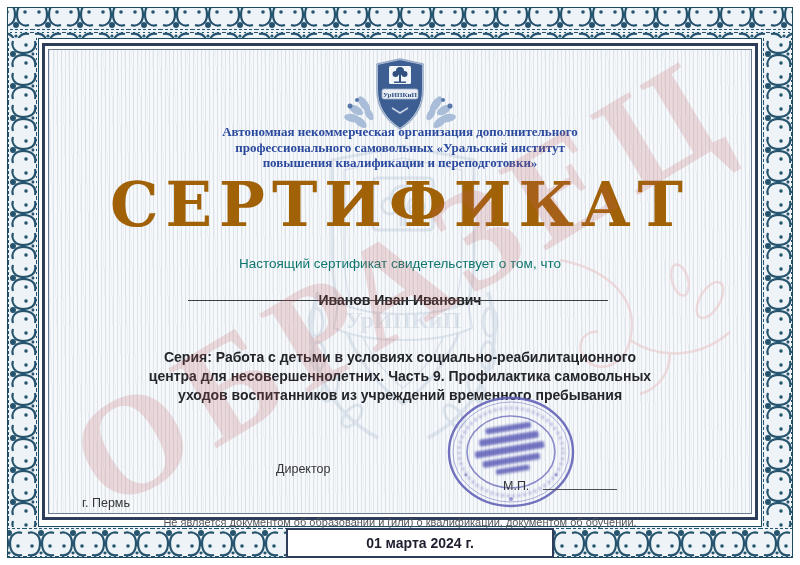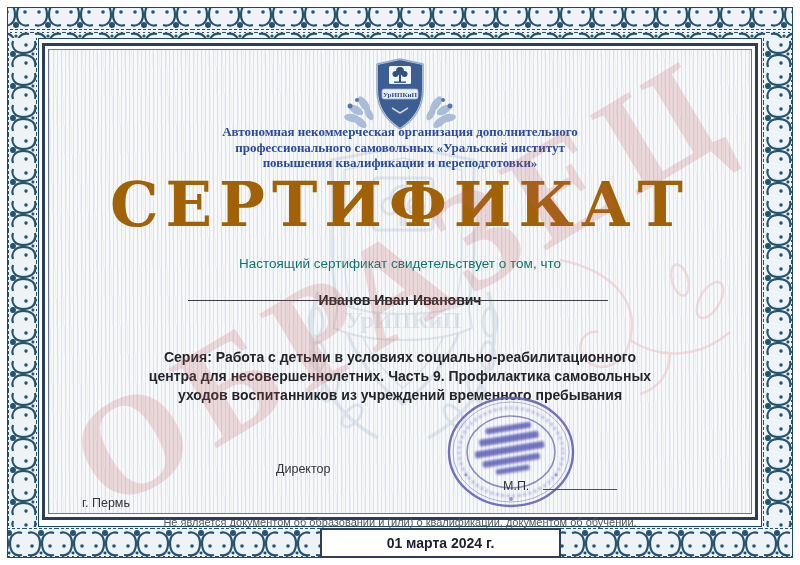--- a/index.html
+++ b/index.html
@@ -54,24 +54,24 @@
   .small-label { position:absolute; font-size:12.5px; color:#34353a; z-index:5; }
   .city { left:62px; top:496px;padding-left:20px; }
   .director { left:276px; top:462px; line-height:15.5px; }
   .director span { display:block; }
   .mp { left:503px; top:479px; z-index:7; }
   .sig-line { position:absolute; left:543px; top:489px; width:74px; border-top:1.5px solid #4e4e58; z-index:7; }
 
   .disclaimer { top:516px; font-size:11px; color:#55565c; }
 
   .date-box {
-    position:absolute; left:286px; top:528px; width:241px; height:30px;
+    position:absolute; left:286px; top:528px; width:268px; height:30px;
     background:#ffffff; border:2px solid #2e3d59; z-index:10;
     display:flex; align-items:center; justify-content:center;
-    font-size:14px; font-weight:bold; color:#1d1f2e;margin-left:34px;
+    font-size:14px; font-weight:bold; color:#1d1f2e;
   }
 
   .wm-clip {
     position:absolute; left:46px; top:46px; right:46px; bottom:48px;
     overflow:hidden; z-index:6; pointer-events:none;
   }
   .wm-text {
     position:absolute; left:50%; top:50%;
     transform:translate(-50%,-50%) rotate(-31deg);
     font-family:"Liberation Serif", serif; font-weight:bold;

